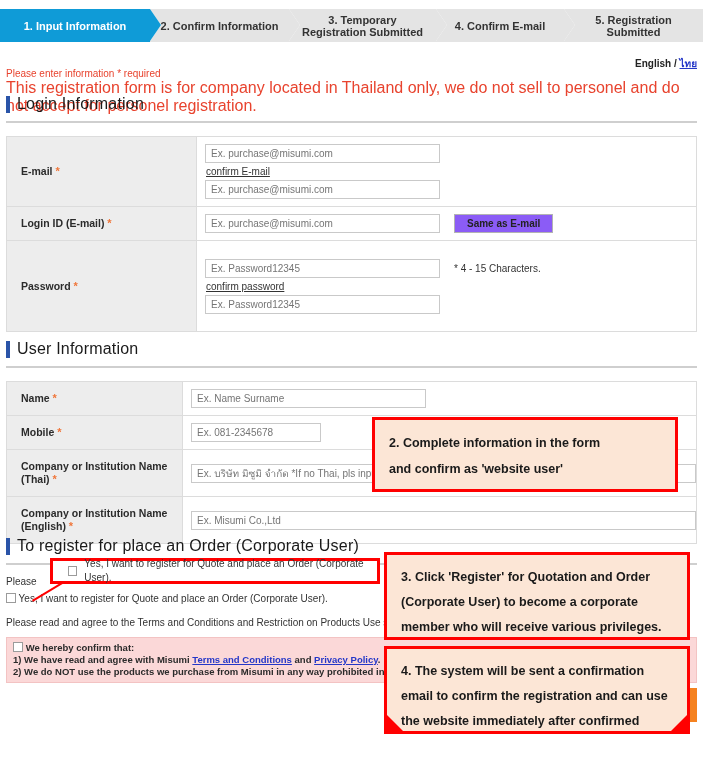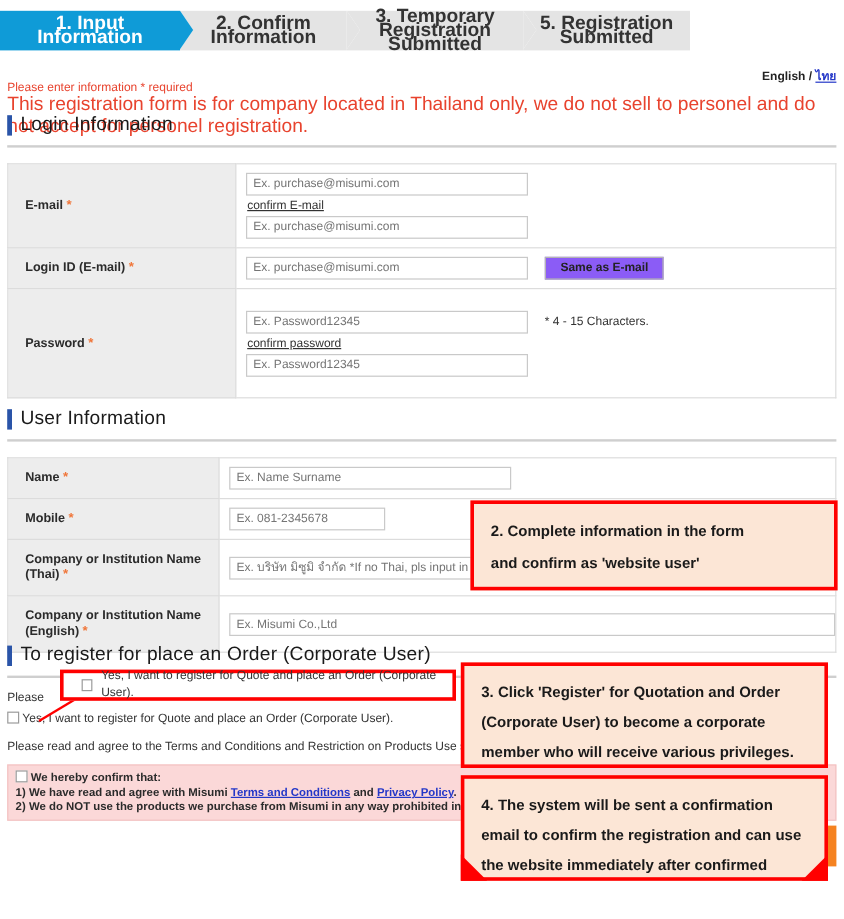--- a/index.html
+++ b/index.html
@@ -7,22 +7,22 @@
     width:703px;height:766px;
     background:#ffffff;
     font-family:"Liberation Sans","DejaVu Sans",sans-serif;
     font-size:11px;color:#333;
     position:relative;overflow:hidden;
   }
   
   .steps{position:absolute;left:0;top:9px;width:703px;height:33px;display:flex;}
   .step{
     position:relative;height:33px;background:#e4e4e4;color:#333;
-    display:flex;align-items:center;justify-content:flex-start;text-align:center;
-    font-size:16px;font-weight:bold;line-height:12px;
+    display:flex;align-items:center;justify-content:center;text-align:center;
+    font-size:11px;font-weight:bold;line-height:12px;
     box-sizing:border-box;padding:0 6px;
   }
   .step.active{background:#0f9bd7;color:#fff;}
   .step .wedge{
     position:absolute;right:-11px;top:0;width:0;height:0;z-index:3;
     border-top:16.5px solid transparent;border-bottom:16.5px solid transparent;
     border-left:11px solid #e4e4e4;
   }
   .step.active .wedge{border-left-color:#0f9bd7;z-index:4;}
   .step .notch{
@@ -108,20 +108,25 @@
   <div class="step" style="width:139px">
     <span class="notch"></span>
     <span>2. Confirm Information</span>
     <span class="wedge"></span>
   </div>
   <div class="step" style="width:147px">
     <span class="notch"></span>
     <span>3. Temporary Registration Submitted</span>
     <span class="wedge"></span>
   </div>
+  <div class="step" style="width:128px">
+    <span class="notch"></span>
+    <span>4. Confirm E-mail</span>
+    <span class="wedge"></span>
+  </div>
   <div class="step" style="width:139px">
     <span class="notch"></span>
     <span>5. Registration Submitted</span>
   </div>
 </div>
 
 <div class="lang"><span>English / </span><a href="#">ไทย</a></div>
 
 <div class="note1">Please enter information * required</div>
 <div class="note2">This registration form is for company located in Thailand only, we do not sell to personel and do not accept for personel registration.</div>
@@ -245,21 +250,21 @@
 </div>
 
 <div class="orangebtn" style="left:663px;top:688px;width:34px;height:34px"></div>
 
 <div class="pointer-line" style="left:32px;top:600px;width:66px;transform:rotate(-31deg);"></div>
 <div class="callout plainbox" style="left:50px;top:558px;width:330px;height:26px;display:flex;align-items:center;">
   <span class="cb" style="margin:0 7px 0 5px"></span>
   <span>Yes, I want to register for Quote and place an Order (Corporate User).</span>
 </div>
 
-<div class="callout" style="left:392px;top:417px;width:306px;height:75px;">
+<div class="callout" style="left:372px;top:417px;width:306px;height:75px;">
   <div>2. Complete information in the form</div>
   <div>and confirm as 'website user'</div>
 </div>
 
 <div class="callout" style="left:384px;top:552px;width:306px;height:88px;line-height:25px;">
   <div>3. Click 'Register' for Quotation and Order</div>
   <div>(Corporate User) to become a corporate</div>
   <div>member who will receive various privileges.</div>
 </div>
 

